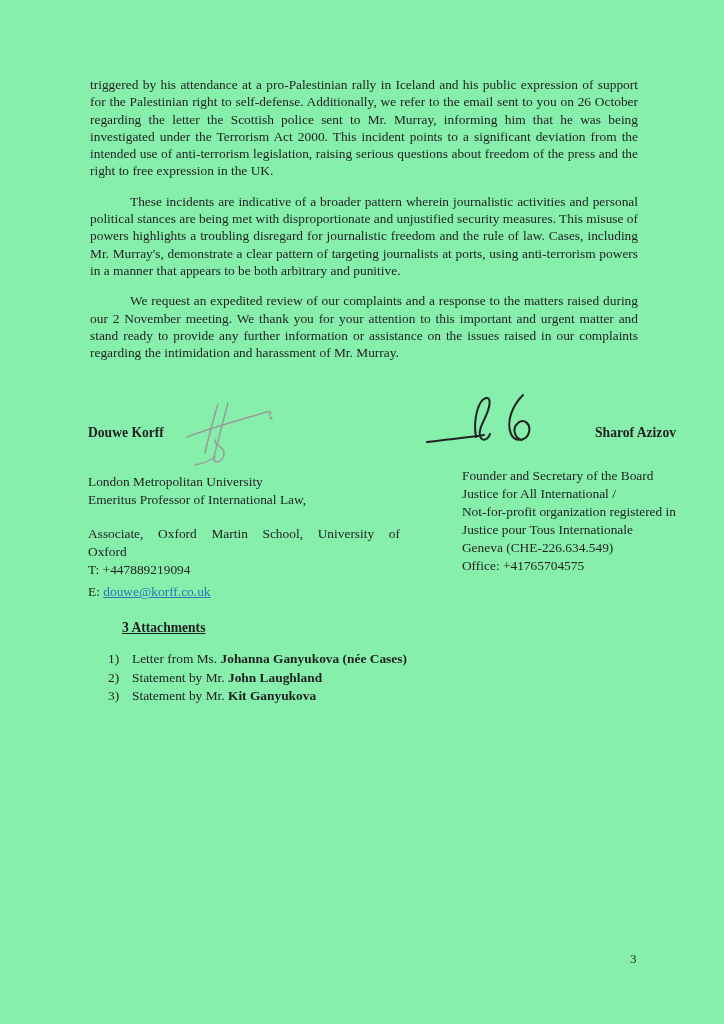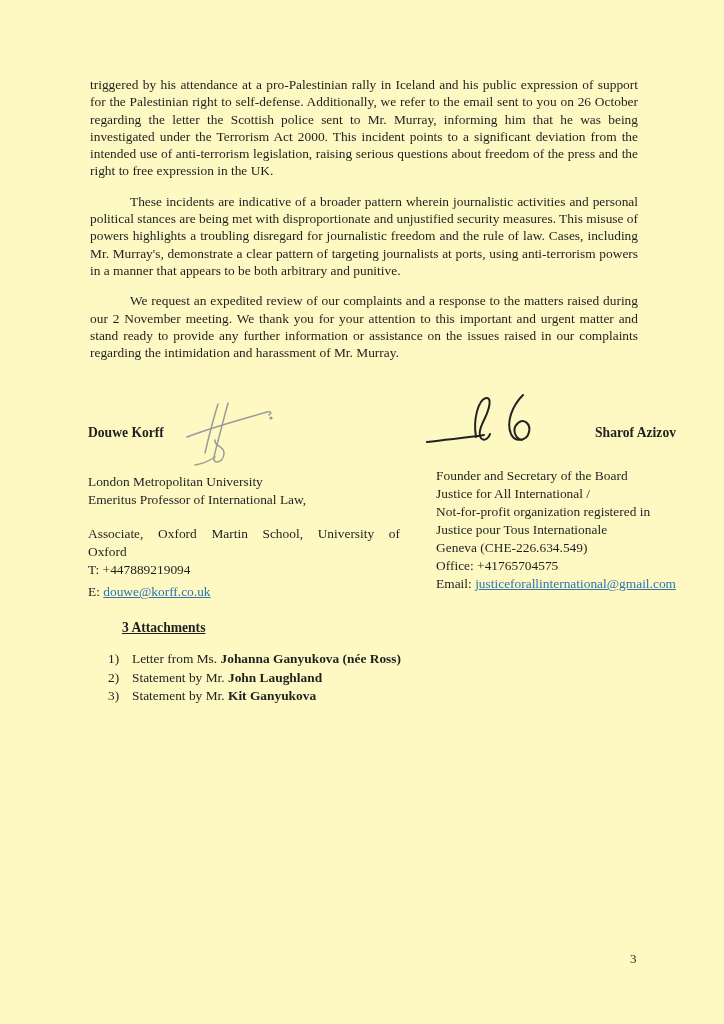--- a/index.html
+++ b/index.html
@@ -1,19 +1,19 @@
 <!DOCTYPE html>
 <html><head>
 <meta charset="utf-8">
 <style>
   html,body{margin:0;padding:0;background:#e8e8e8;}
   .page{
     position:relative;
     width:724px;height:1024px;
-    background:#fef9c3;
+    background:#86efac;
     font-family:"Liberation Serif","DejaVu Serif",serif;
     color:#1f1f1f;
     overflow:hidden;
     margin:0 auto;
   }
   .body-text{
     position:absolute;left:90px;top:76px;width:548px;
     font-size:13.4px;line-height:17.3px;text-align:justify;
   }
   .body-text p{margin:0 0 13px 0;}
@@ -94,30 +94,29 @@
         <div class="email-line"><span>E: </span><a class="doc-link">douwe@korff.co.uk</a></div>
       </div>
 
       <div class="col-right">
         <div>Founder and Secretary of the Board</div>
         <div>Justice for All International /</div>
         <div>Not-for-profit organization registered in</div>
         <div>Justice pour Tous Internationale</div>
         <div>Geneva (CHE-226.634.549)</div>
         <div>Office: +41765704575</div>
-        <div><span>Email: </span><a class="doc-link">justiceforallinternational@gmail.com</a></div>
       </div>
 
     </div>
   </div>
 
   <div class="attachments">
     <div class="att-heading">3 Attachments</div>
     <div class="att-list">
-      <div class="att-item"><span class="att-num">1)</span><span>Letter from Ms. </span><span class="att-bold">Johanna Ganyukova (née Ross)</span></div>
+      <div class="att-item"><span class="att-num">1)</span><span>Letter from Ms. </span><span class="att-bold">Johanna Ganyukova (née Cases)</span></div>
       <div class="att-item"><span class="att-num">2)</span><span>Statement by Mr. </span><span class="att-bold">John Laughland</span></div>
       <div class="att-item"><span class="att-num">3)</span><span>Statement by Mr. </span><span class="att-bold">Kit Ganyukova</span></div>
     </div>
   </div>
 
   <div class="page-number">3</div>
 
 </div>
 
 </body></html>

